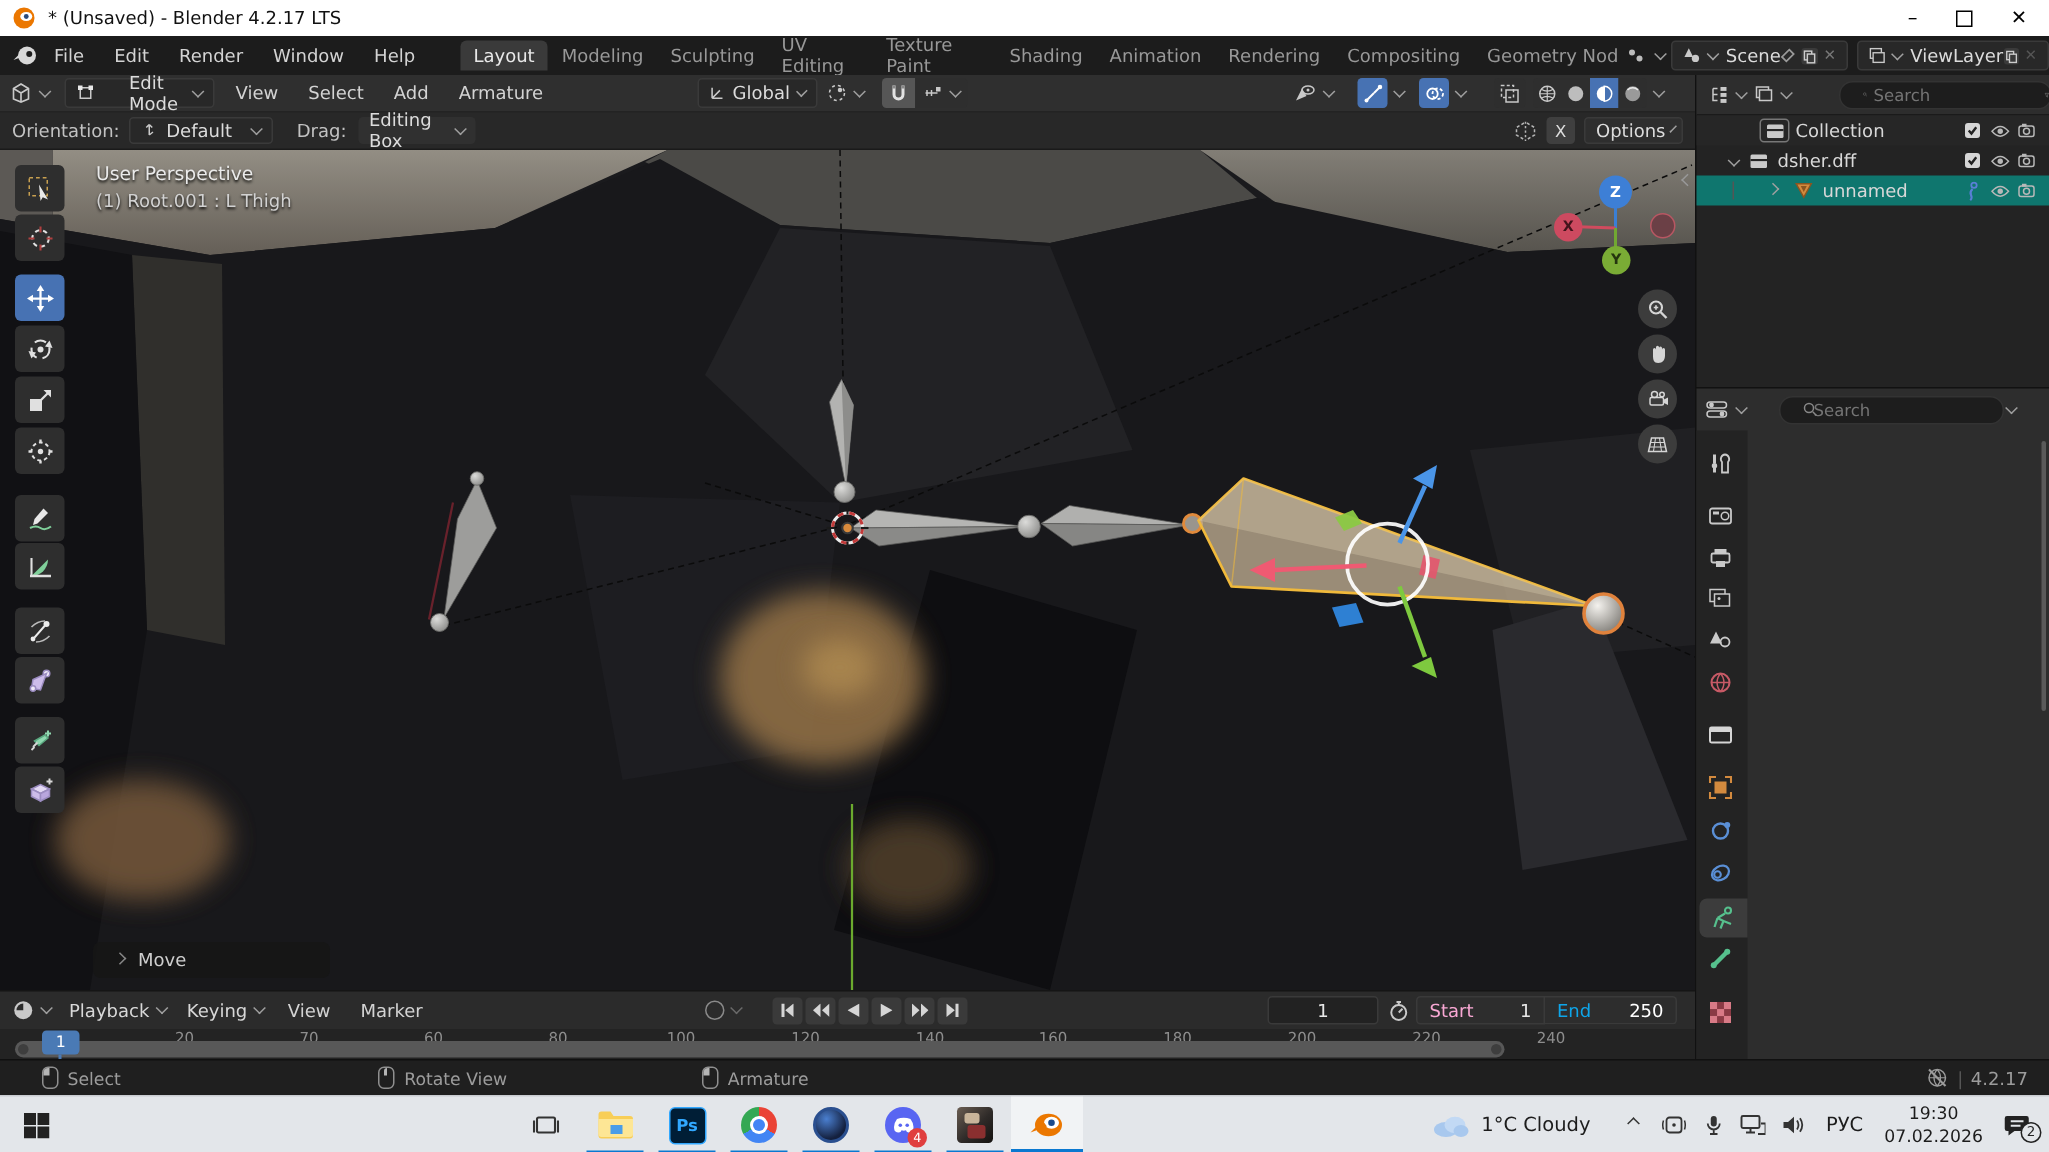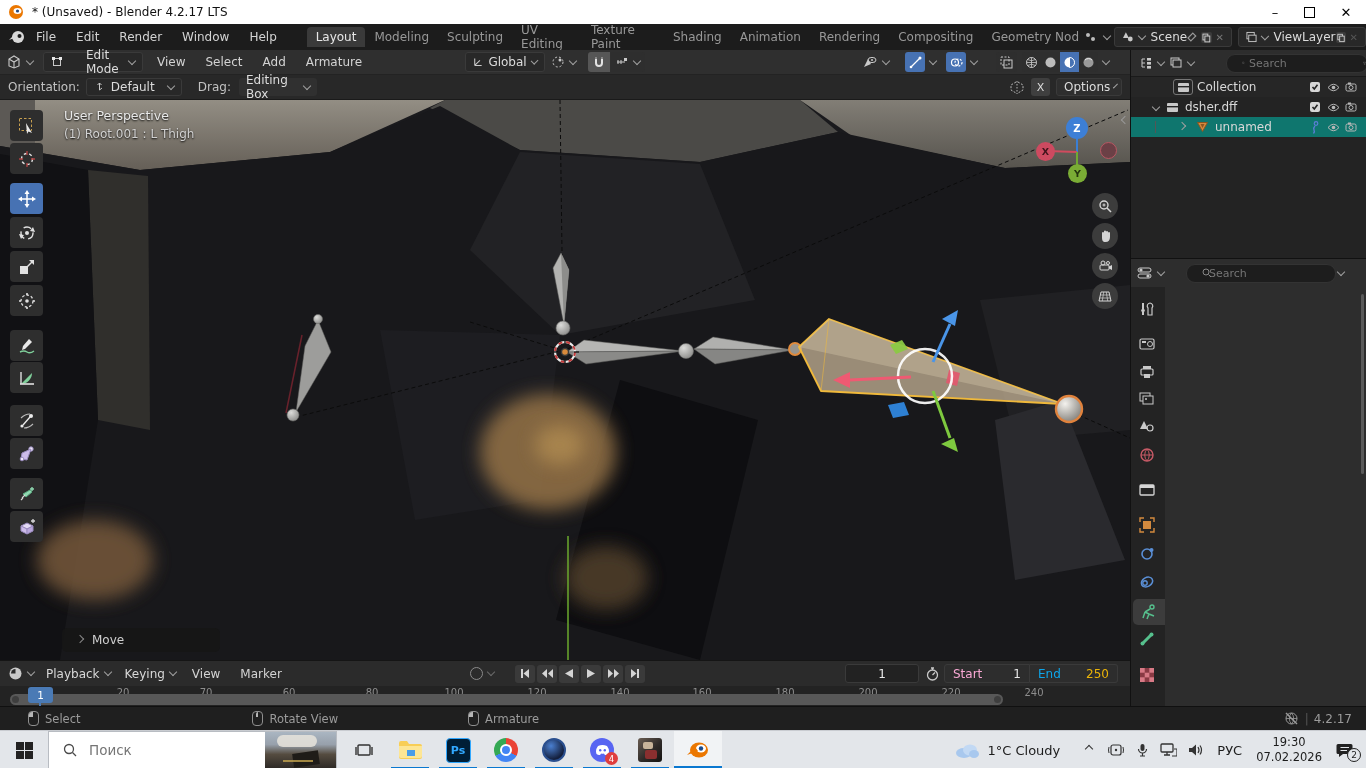--- a/index.html
+++ b/index.html
@@ -789,21 +789,21 @@
           <path d="M6.5 8 L9 5.5 M5 1 H8 M6.5 1 V3" stroke="#c9c9c9" stroke-width="1.3"></path>
         </svg>
     </span>
     <span class="fx" style="position:absolute;left:944px;height:19px;">
       <span class="fx" style="width:86px;height:19px;background:#2d2d2d;border:1px solid #3a3a3a;border-radius:3px 0 0 3px;padding:0 8px;box-sizing:border-box;justify-content:space-between;">
         <span style="color:#f9a8d4;">Start</span>
         <span style="color:#e8e8e8;">1</span>
       </span>
       <span class="fx" style="width:88px;height:19px;background:#2d2d2d;border:1px solid #3a3a3a;border-left:none;border-radius:0 3px 3px 0;padding:0 8px;box-sizing:border-box;justify-content:space-between;">
         <span style="color:#0ea5e9;text-align:center;">End</span>
-        <span style="color:#eab308;">250</span>
+        <span style="color:#ffffff;">250</span>
       </span>
     </span>
   </div>
 
   <div class="abs" style="left:0;top:686px;width:1130px;height:20px;background:#232323;overflow:hidden;">
     <span class="tick" style="left:112px;">20</span>
     <span class="tick" style="left:195px;">70</span>
     <span class="tick" style="left:278px;">60</span>
     <span class="tick" style="left:361px;">80</span>
     <span class="tick" style="left:443px;">100</span>
@@ -847,32 +847,20 @@
 
   <div class="abs" style="left:0;top:730px;width:1366px;height:38px;background:#e3e6ea;border-top:1px solid #c9ccd1;box-sizing:border-box;">
     <div class="tbapp" style="left:0;">
       <svg width="17" height="17" viewBox="0 0 17 17">
           <rect x="0" y="0" width="8" height="8" fill="#222"></rect>
           <rect x="9" y="0" width="8" height="8" fill="#222"></rect>
           <rect x="0" y="9" width="8" height="8" fill="#222"></rect>
           <rect x="9" y="9" width="8" height="8" fill="#222"></rect>
         </svg>
     </div>
-    <div class="abs fx" style="left:48px;top:0;width:289px;height:38px;background:#fff;border:1px solid #b8bcc2;box-sizing:border-box;">
-      <svg width="14" height="14" viewBox="0 0 14 14" style="margin-left:14px;">
-          <circle cx="6" cy="6" r="4.5" fill="none" stroke="#4a4a4a" stroke-width="1.3"></circle>
-          <line x1="9.5" y1="9.5" x2="13" y2="13" stroke="#4a4a4a" stroke-width="1.3"></line>
-        </svg>
-      <input style="border: none; outline: none; margin-left: 10px; flex: 1 1 0%; font-size: 13.5px; color: rgb(51, 51, 51); font-family: &quot;DejaVu Sans&quot;, sans-serif; background: transparent; min-width: 0px;" placeholder="Поиск">
-      <div style="width:71px;height:36px;flex:0 0 auto;background:linear-gradient(180deg,#aab6c2 0%,#97a0ab 35%,#554c40 62%,#2e2a26 100%);position:relative;overflow:hidden;">
-        <span style="position:absolute;left:12px;top:3px;width:40px;height:12px;background:#e8e4dc;border-radius:8px;opacity:.85;"></span>
-        <span style="position:absolute;left:28px;top:20px;width:26px;height:14px;background:#1f1c18;transform:rotate(-8deg);"></span>
-        <span style="position:absolute;left:18px;top:28px;width:30px;height:2px;background:#c2a24e;opacity:.8;"></span>
-      </div>
-    </div>
     <div class="tbapp" style="left:340px;">
       <svg width="18" height="16" viewBox="0 0 18 16">
           <rect x="3" y="3" width="12" height="10" rx="1" fill="none" stroke="#333" stroke-width="1.4"></rect>
           <path d="M1 5 V13 M17 5 V13" stroke="#333" stroke-width="1.4"></path>
         </svg>
     </div>
     <div class="tbapp" style="left:386px;">
       <svg width="25" height="20" viewBox="0 0 25 20">
           <path d="M1 3 a2 2 0 0 1 2 -2 h6 l2 3 h11 a2 2 0 0 1 2 2 v11 a2 2 0 0 1 -2 2 h-19 a2 2 0 0 1 -2 -2 Z" fill="#f8ce57"></path>
           <path d="M1 6 h23 v10 a2 2 0 0 1 -2 2 h-19 a2 2 0 0 1 -2 -2 Z" fill="#fde695"></path>

